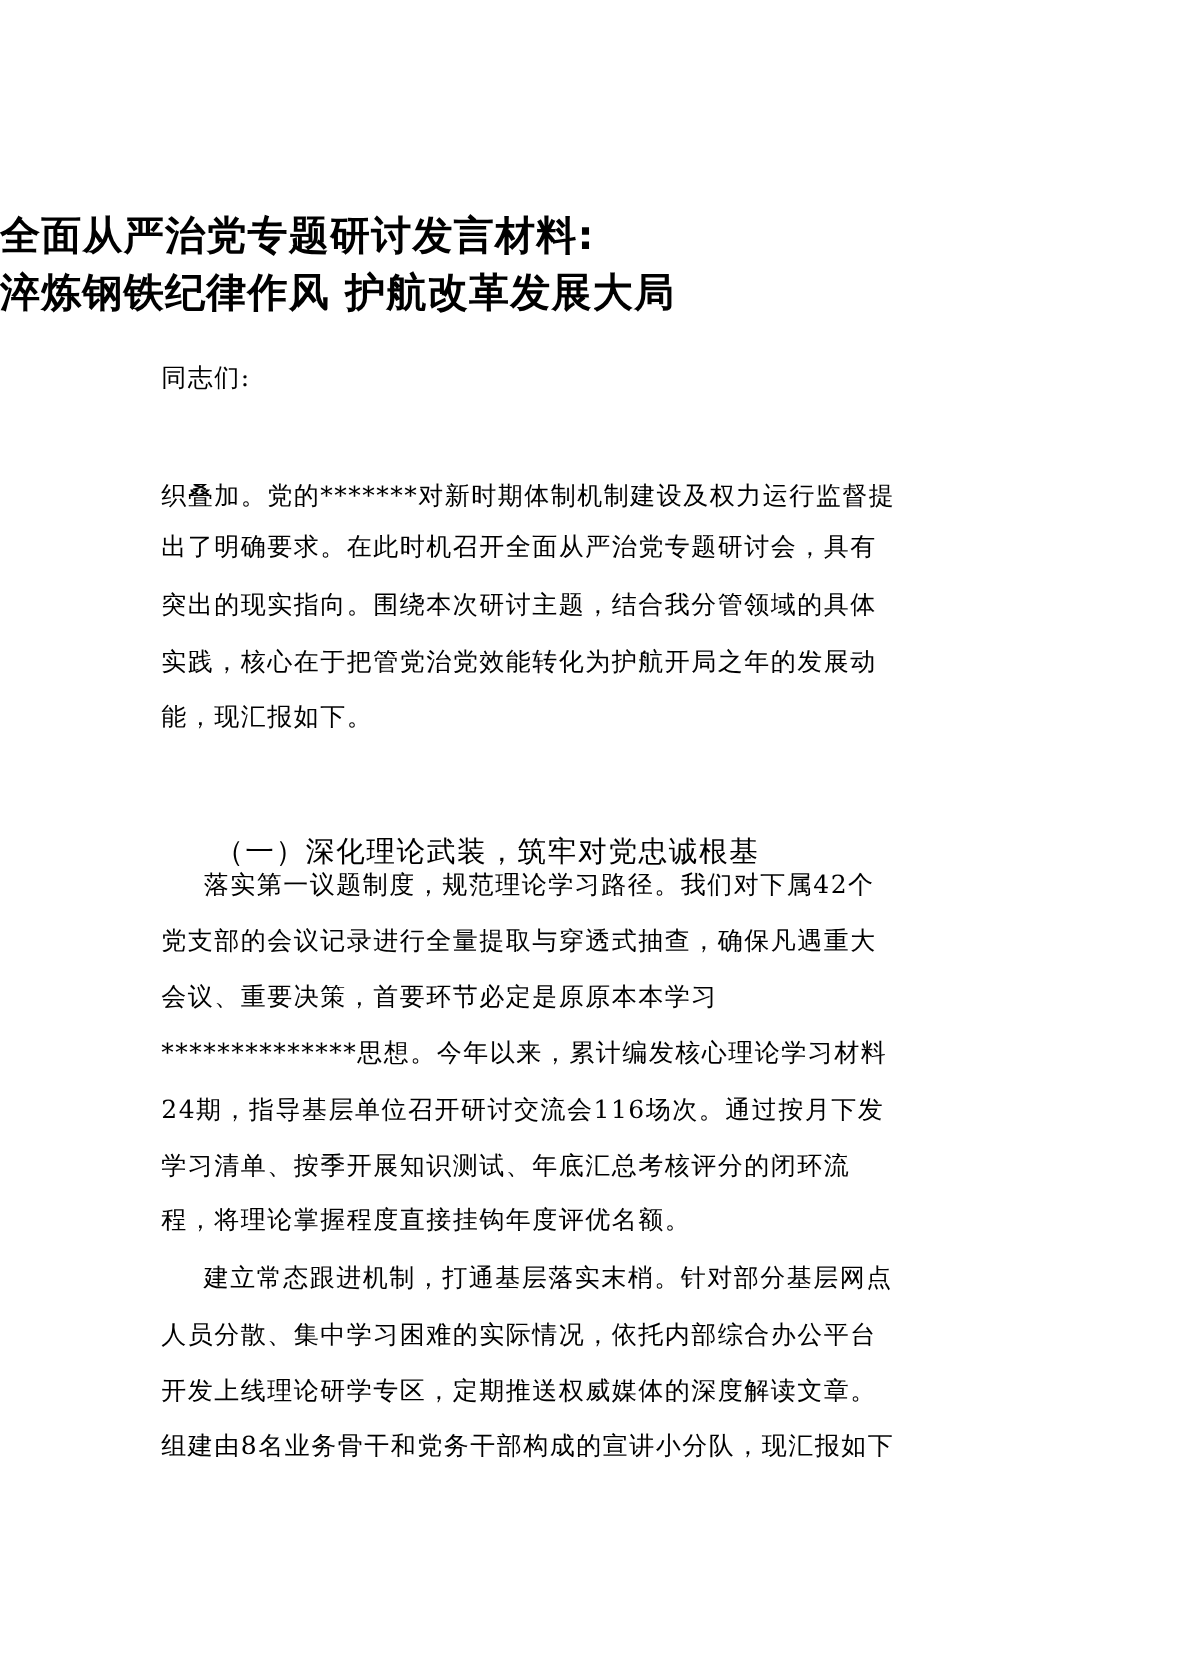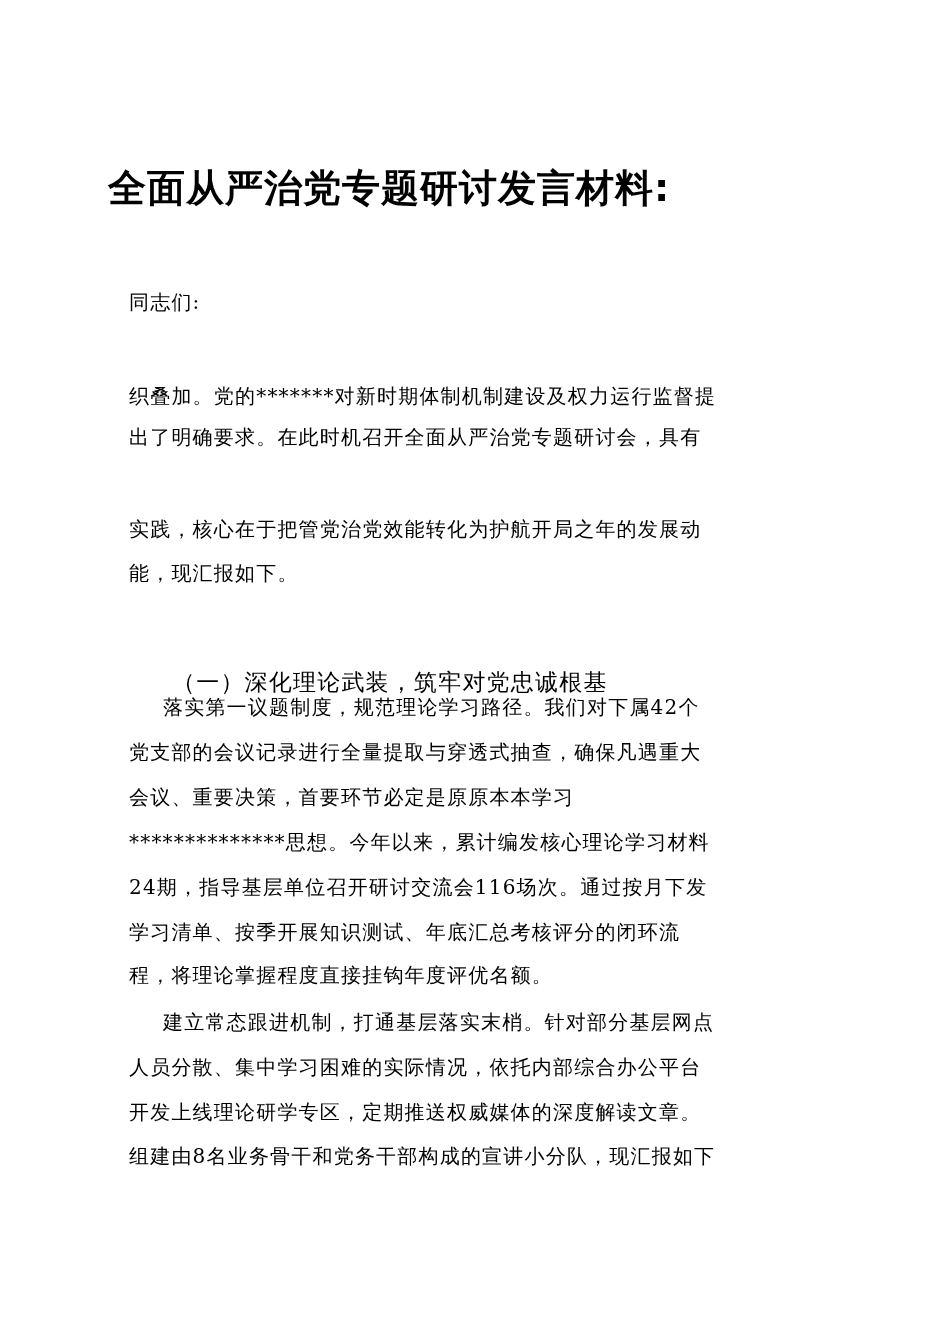--- a/index.html
+++ b/index.html
@@ -1,33 +1,35 @@
 <!DOCTYPE html>
 <html><head>
   <meta charset="utf-8">
   <style>
     html, body { margin: 0; padding: 0; background: #ffffff; }
     body { width: 950px; height: 1344px; position: relative; overflow: hidden; color: #000; }
     .page { position: absolute; left: 0; top: 0; width: 950px; height: 1344px; background: #fff; }
-    .title { position: absolute; left: 0; width: 778px; text-align: center; font-family: "DejaVu Sans", sans-serif; font-weight: bold; font-size: 38px; line-height: 40px; letter-spacing: 1px; }
+    .title { position: absolute; left: 0; width: 778px; text-align: left; font-family: "DejaVu Sans", sans-serif; font-weight: bold; font-size: 32px; line-height: 40px; letter-spacing: 1px; }
     .t1 { top: 168px; }
     .t2 { top: 214px; }
     .line { position: absolute; left: 129px; white-space: nowrap; font-family: "DejaVu Serif", serif; font-size: 20px; line-height: 30px; letter-spacing: 1.2px; }
     .h1 { font-family: "DejaVu Sans", sans-serif; font-weight: bold; font-size: 24px; letter-spacing: 0.5px; }
   </style>
 </head>
 <body>
 
 <div class="page">
   <div class="title t1">全面从严治党专题研讨发言材料:</div>
+  <div class="title t2">淬炼钢铁纪律作风 护航改革发展大局</div>
 
   <div class="line" style="top:287px;">同志们:</div>
 
   <div class="line" style="top:381px;">织叠加。党的*******对新时期体制机制建设及权力运行监督提</div>
   <div class="line" style="top:422px;">出了明确要求。在此时机召开全面从严治党专题研讨会，具有</div>
+  <div class="line" style="top:468px;">突出的现实指向。围绕本次研讨主题，结合我分管领域的具体</div>
   <div class="line" style="top:514px;">实践，核心在于把管党治党效能转化为护航开局之年的发展动</div>
   <div class="line" style="top:558px;">能，现汇报如下。</div>
 
   <div class="line" style="top:647px; left:172px; font-size:23px;margin-top:20px;">（一）深化理论武装，筑牢对党忠诚根基</div>
 
   <div class="line" style="top:692px; left:163px;">落实第一议题制度，规范理论学习路径。我们对下属42个</div>
   <div class="line" style="top:737px;">党支部的会议记录进行全量提取与穿透式抽查，确保凡遇重大</div>
   <div class="line" style="top:782px;">会议、重要决策，首要环节必定是原原本本学习</div>
   <div class="line" style="top:827px;">**************思想。今年以来，累计编发核心理论学习材料</div>
   <div class="line" style="top:872px;">24期，指导基层单位召开研讨交流会116场次。通过按月下发</div>

